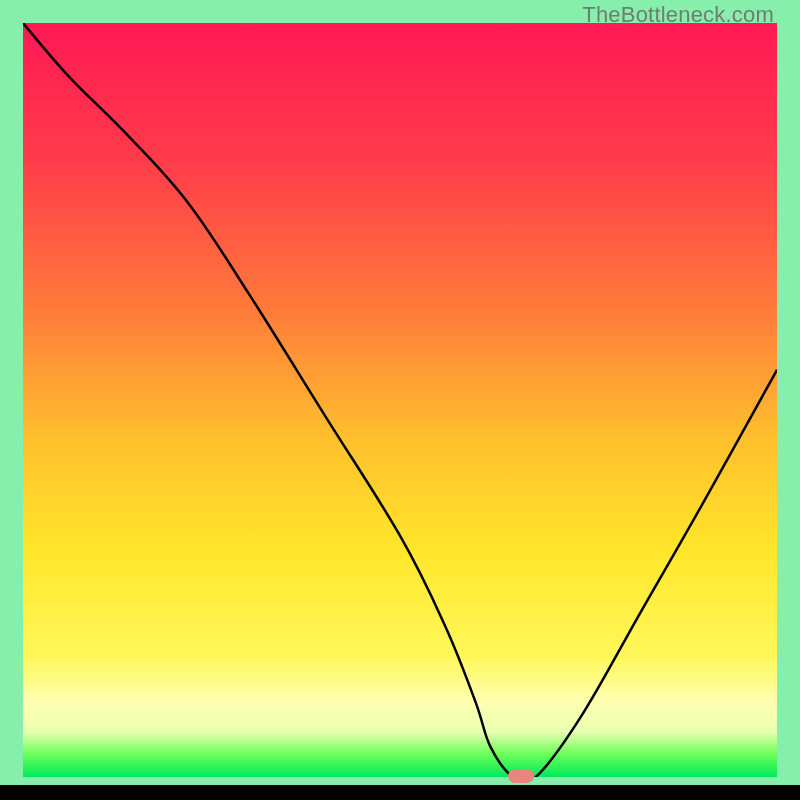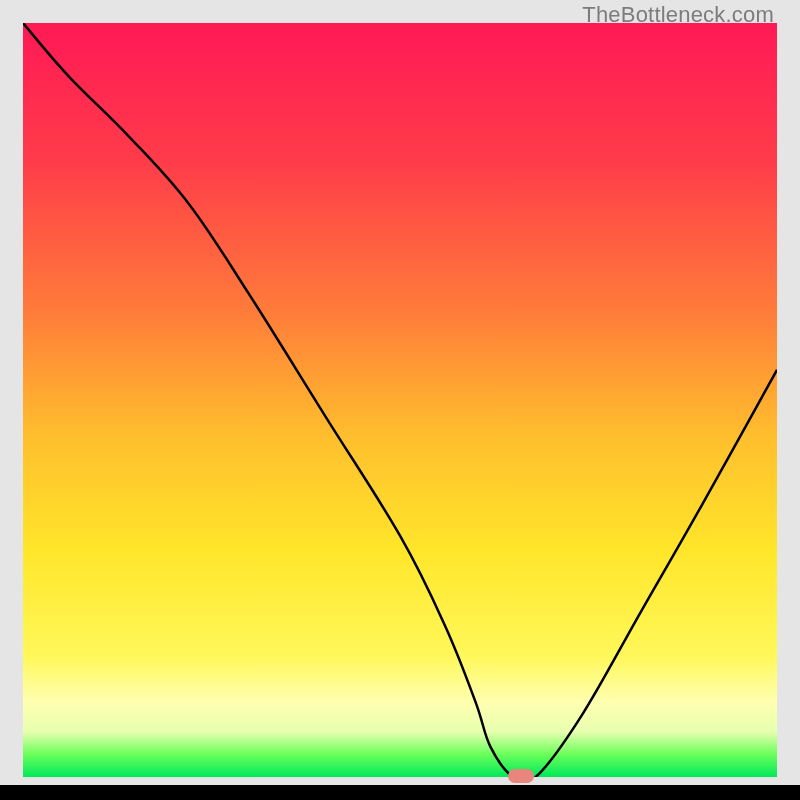--- a/index.html
+++ b/index.html
@@ -8,21 +8,21 @@
     width: 800px;
     height: 800px;
     background: #000000;
     font-family: Arial, Helvetica, sans-serif;
     overflow: hidden;
   }
   .frame {
     position: relative;
     width: 800px;
     height: 785px;
-    background: #e5e5e5;
+    background: #86efac;
   }
   .plot-area {
     position: absolute;
     left: 23px;
     top: 23px;
     width: 754px;
     height: 754px;
     
     background: linear-gradient(
       to bottom,

